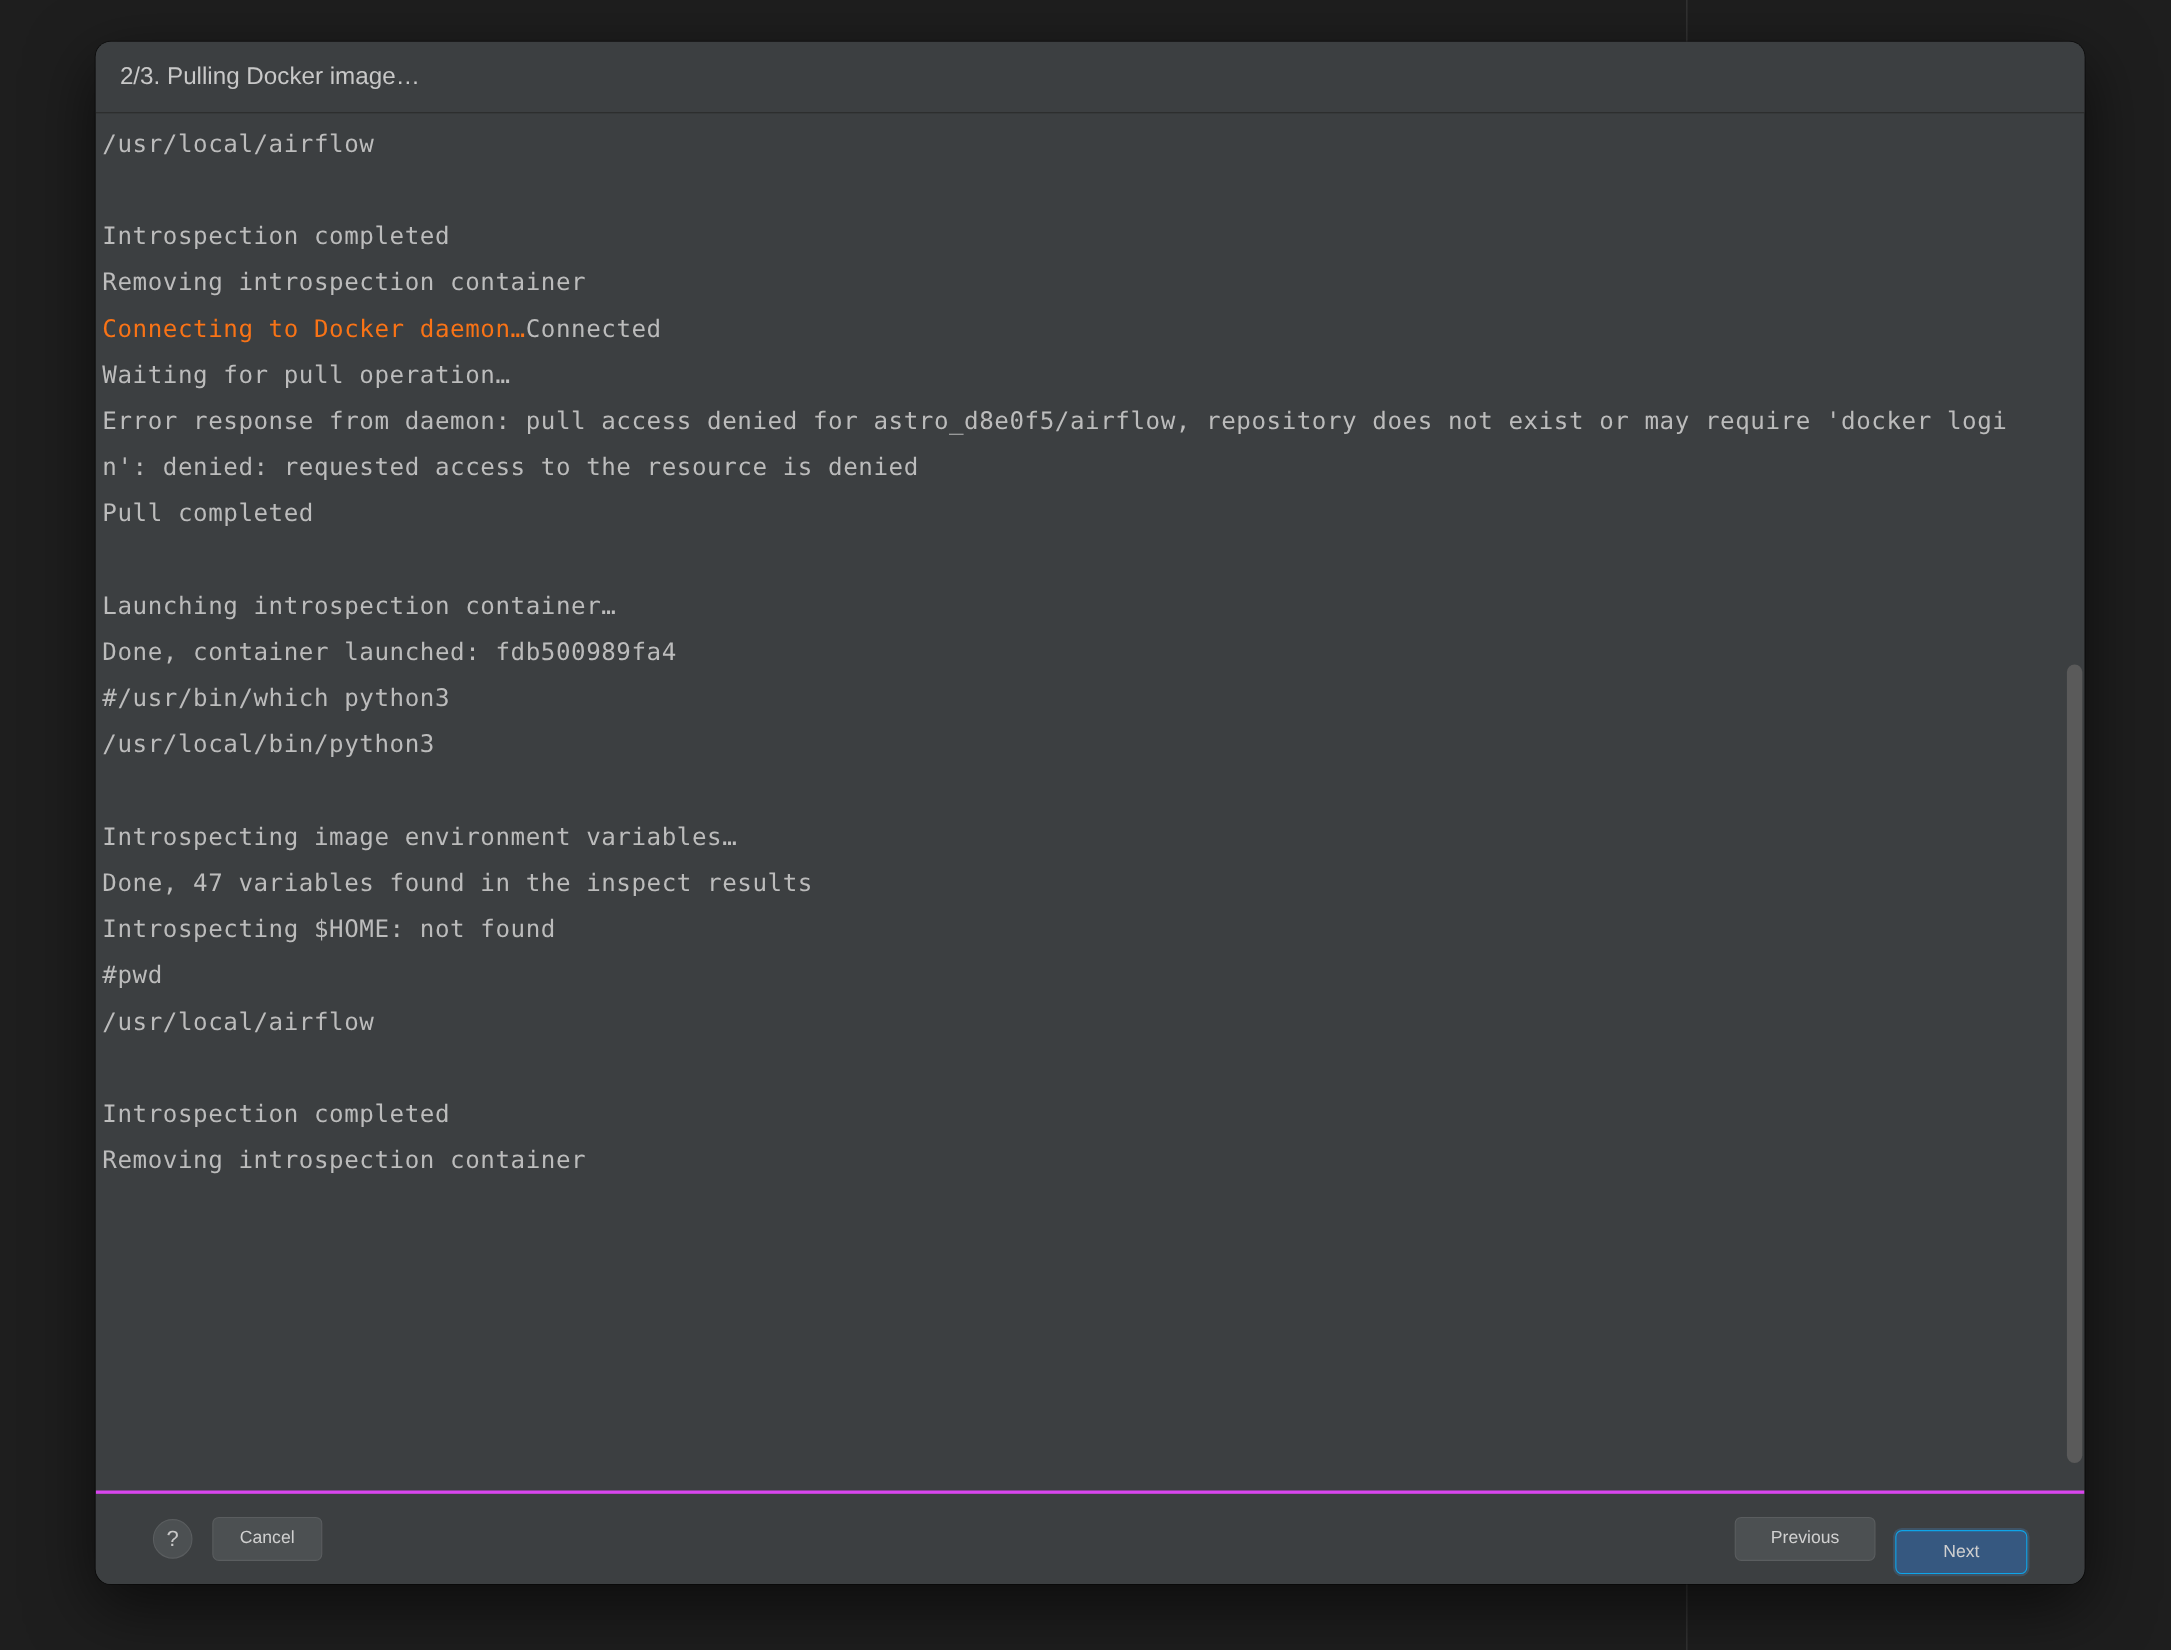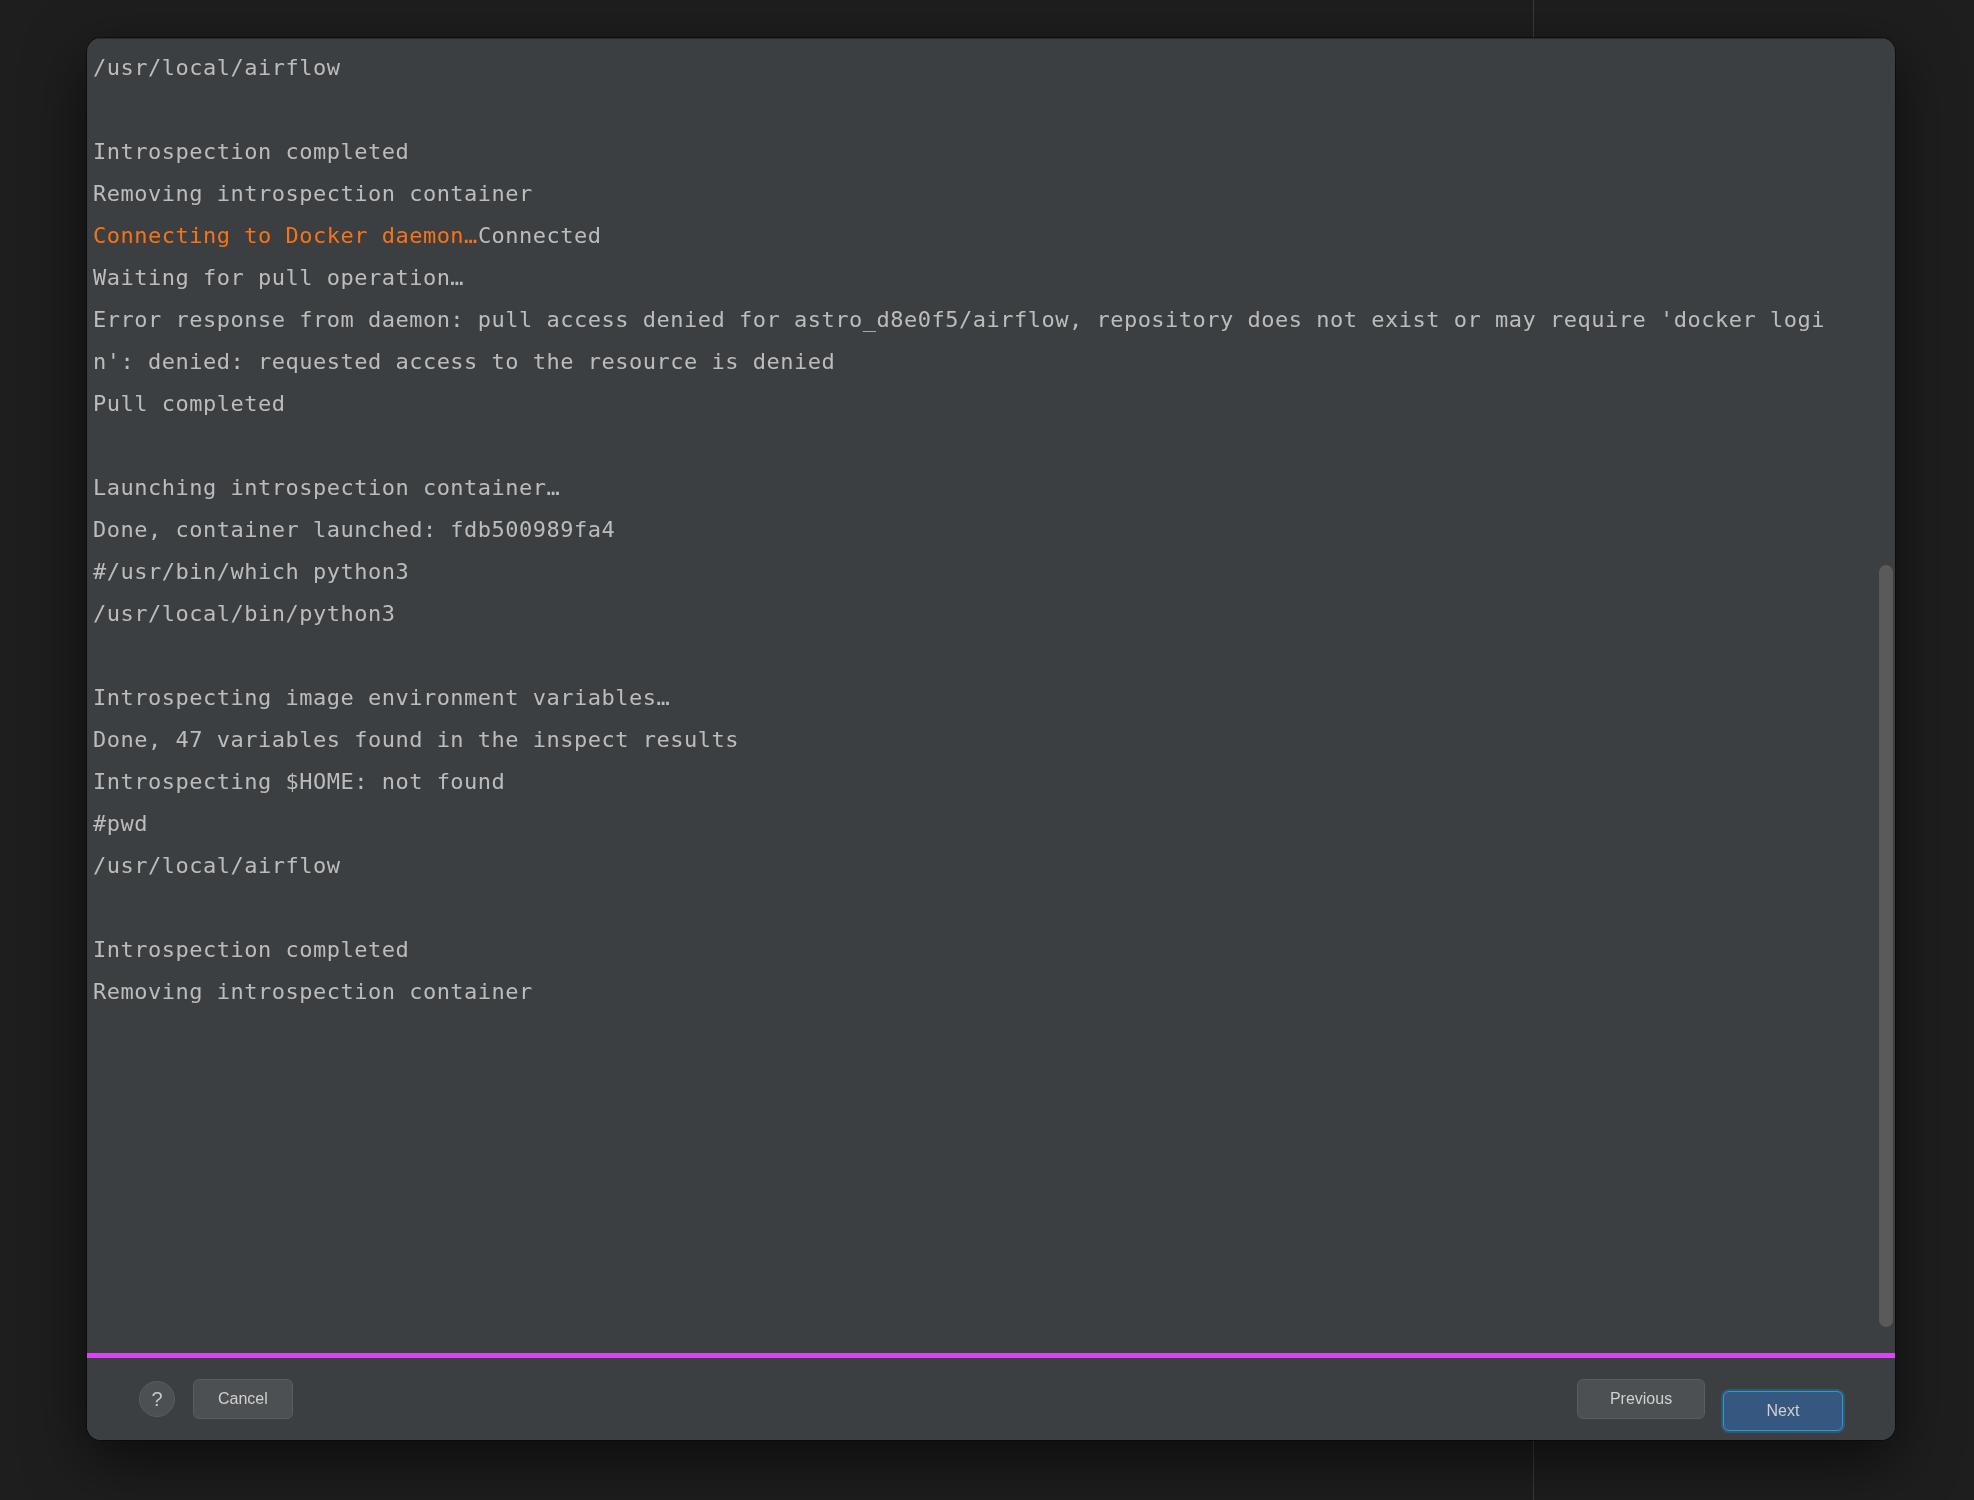--- a/index.html
+++ b/index.html
@@ -72,21 +72,21 @@
     padding: 18px 22px 20px 22px;
     color: #c8c8c8;
     font-size: 22px;
     background: #3c3f41;
     flex-shrink: 0;
   }
   .content-wrap {
     flex: 1;
     position: relative;
     border-top: 1px solid #2b2b2b;
-    border-bottom: 5px solid #d946ef;
+    border-bottom: 3px solid #d946ef;
     display: flex;
     min-height: 0;
     gap: 12px;
   }
   .log {
     flex: 1;
     padding: 8px 6px;
     font-family: "Menlo", "Consolas", monospace;
     font-size: 22px;
     line-height: 42px;
@@ -161,20 +161,21 @@
   }
 </style>
 </head>
 <body>
 
 <div class="backdrop-line"></div>
 
 <div class="dialog">
 
 
+  <div class="subheader">2/3. Pulling Docker image…</div>
 
   <div class="content-wrap">
     <div class="log" id="log-output"><div>/usr/local/airflow</div><div>&nbsp;</div><div>Introspection completed</div><div>Removing introspection container</div><div><span class="link">Connecting to Docker daemon…</span><span>Connected</span></div><div>Waiting for pull operation…</div><div>Error response from daemon: pull access denied for astro_d8e0f5/airflow, repository does not exist or may require 'docker login': denied: requested access to the resource is denied</div><div>Pull completed</div><div>&nbsp;</div><div>Launching introspection container…</div><div>Done, container launched: fdb500989fa4</div><div>#/usr/bin/which python3</div><div>/usr/local/bin/python3</div><div>&nbsp;</div><div>Introspecting image environment variables…</div><div>Done, 47 variables found in the inspect results</div><div>Introspecting $HOME: not found</div><div>#pwd</div><div>/usr/local/airflow</div><div>&nbsp;</div><div>Introspection completed</div><div>Removing introspection container</div></div>
     <div class="scrollbar-track">
       <div class="scrollbar-thumb"></div>
     </div>
   </div>
 
   <div class="footer">
     <div class="help-btn">?</div>

